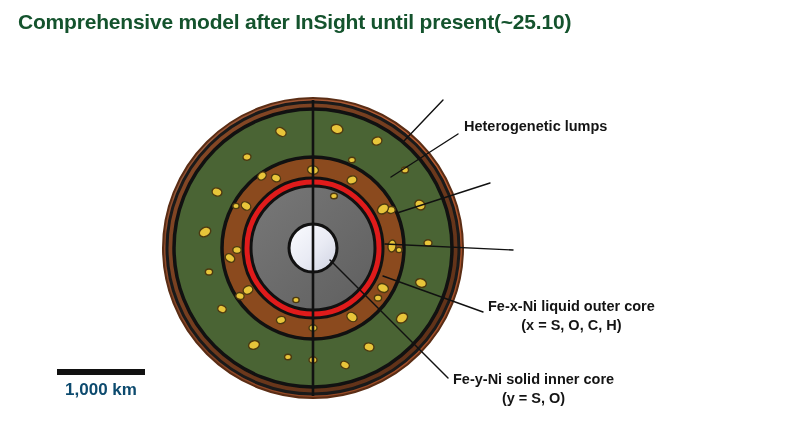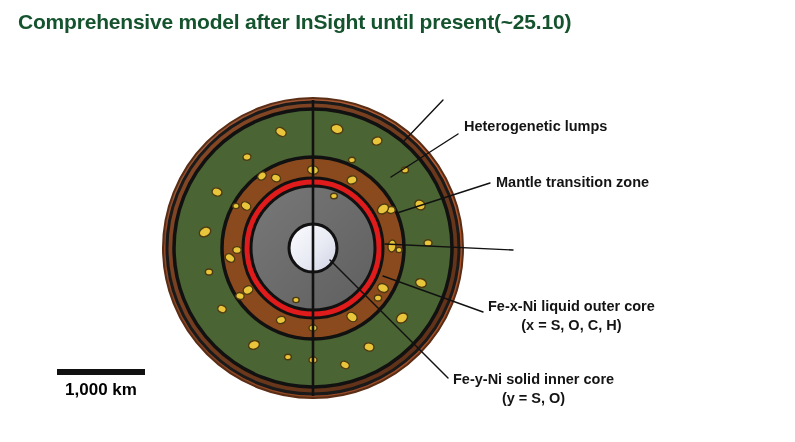--- a/index.html
+++ b/index.html
@@ -57,21 +57,21 @@
     background: #111111;
   }
   #scalebar .caption {
     position: absolute;
     left: -4px;
     top: 11px;
     width: 96px;
     text-align: center;
     font-size: 17px;
     font-weight: bold;
-    color: #000000;
+    color: #0c4a6e;
     white-space: nowrap;
   }
 
   
   .callout {
     position: absolute;
     font-size: 14.5px;
     font-weight: bold;
     color: #141414;
     white-space: nowrap;
@@ -216,23 +216,20 @@
       <line x1="383" y1="276" x2="483" y2="312"></line>
       <line x1="330" y1="260" x2="448" y2="378"></line>
     </g>
   </svg>
 
 
   <div class="callout" style="left:464px; top:117px;">
     <span>Heterogenetic lumps</span>
   </div>
 
-  <div class="callout" style="left:496px; top:173px;">
-    <span>Mantle transition zone</span>
-  </div>
 
 
   <div class="callout" style="left:488px; top:297px;">
     <span>Fe-x-Ni liquid outer core</span>
     <span class="sub">(x = S, O, C, H)</span>
   </div>
 
   <div class="callout" style="left:453px; top:370px;">
     <span>Fe-y-Ni solid inner core</span>
     <span class="sub">(y = S, O)</span>

